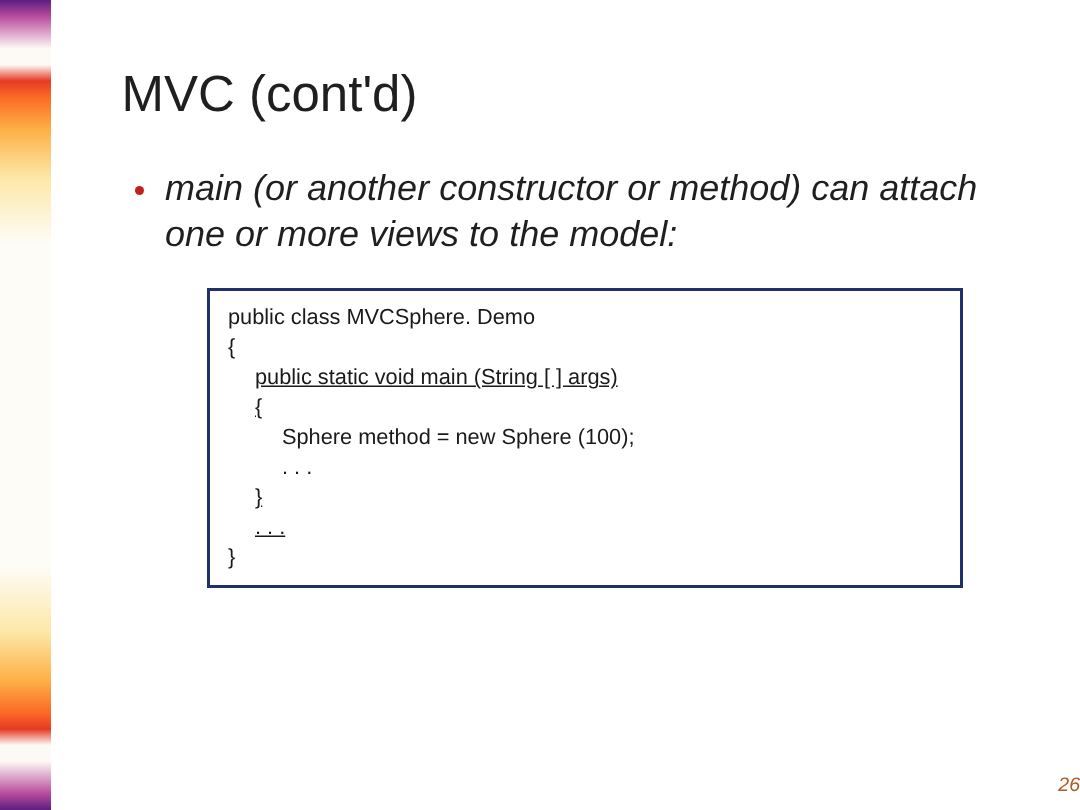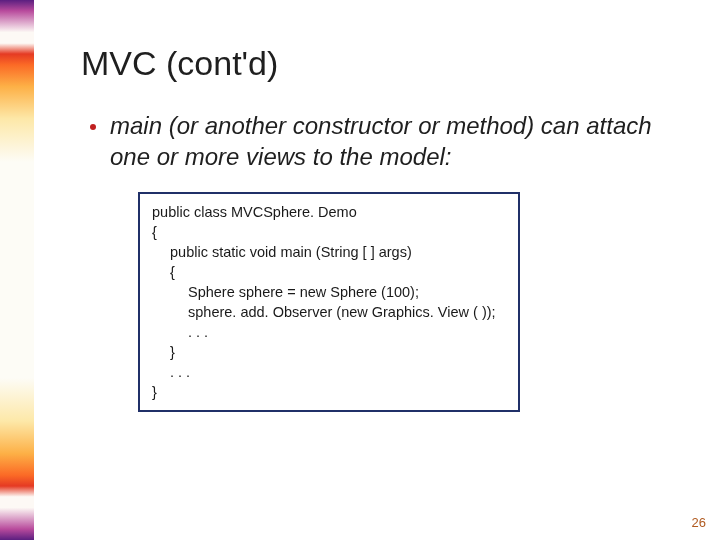--- a/index.html
+++ b/index.html
@@ -68,41 +68,42 @@
     margin-right: 14px;
     flex: 0 0 auto;
   }
   .bullet-text {
     font-size: 24px;
     color: #1f1f1f;
     line-height: 1.28;
   }
   .code-box {
     margin: 20px 0 0 72px;
-    width: 382px;
+    width: 504px;
     border: 2px solid #203068;
     padding: 8px 10px 8px 12px;
     box-sizing: border-box;
   }
   .code-line {
     font-family: Arial, Helvetica, sans-serif;
     font-size: 14.5px;
     color: #1a1a1a;
     white-space: pre;
     line-height: 1.38;
   }
   .l0 { margin-left: 0; }
-  .l1 { margin-left: 18px; }
+  .l1 { margin-left: 18px; text-decoration: underline; }
   .l2 { margin-left: 36px; }
   .page-num {
     position: absolute;
-    right: 14px;
+    right: 0;
     bottom: 10px;
     font-size: 13px;
     color: #b05a20;
+    font-style: italic;
   }
 </style>
 </head>
 <body>
 
 <div class="left-strip"></div>
 
 <div class="slide">
 
   <h1 class="title">MVC (cont'd)</h1>
@@ -110,22 +111,21 @@
   <div class="bullet-row">
     <div class="bullet-dot"></div>
     <div class="bullet-text">main (or another constructor or method) can attach one or more views to the model:</div>
   </div>
 
   <div class="code-box">
     <div class="code-line l0">public class MVCSphere. Demo</div>
     <div class="code-line l0">{</div>
     <div class="code-line l1">public static void main (String [ ] args)</div>
     <div class="code-line l1">{</div>
-    <div class="code-line l2">Sphere sphere = new Sphere (100);</div>
-    <div class="code-line l2">sphere. add. Observer (new Graphics. View ( ));</div>
+    <div class="code-line l2">Sphere method = new Sphere (100);</div>
     <div class="code-line l2">. . .</div>
     <div class="code-line l1">}</div>
     <div class="code-line l1">. . .</div>
     <div class="code-line l0">}</div>
   </div>
 
 </div>
 
 <div class="page-num">26</div>
 

